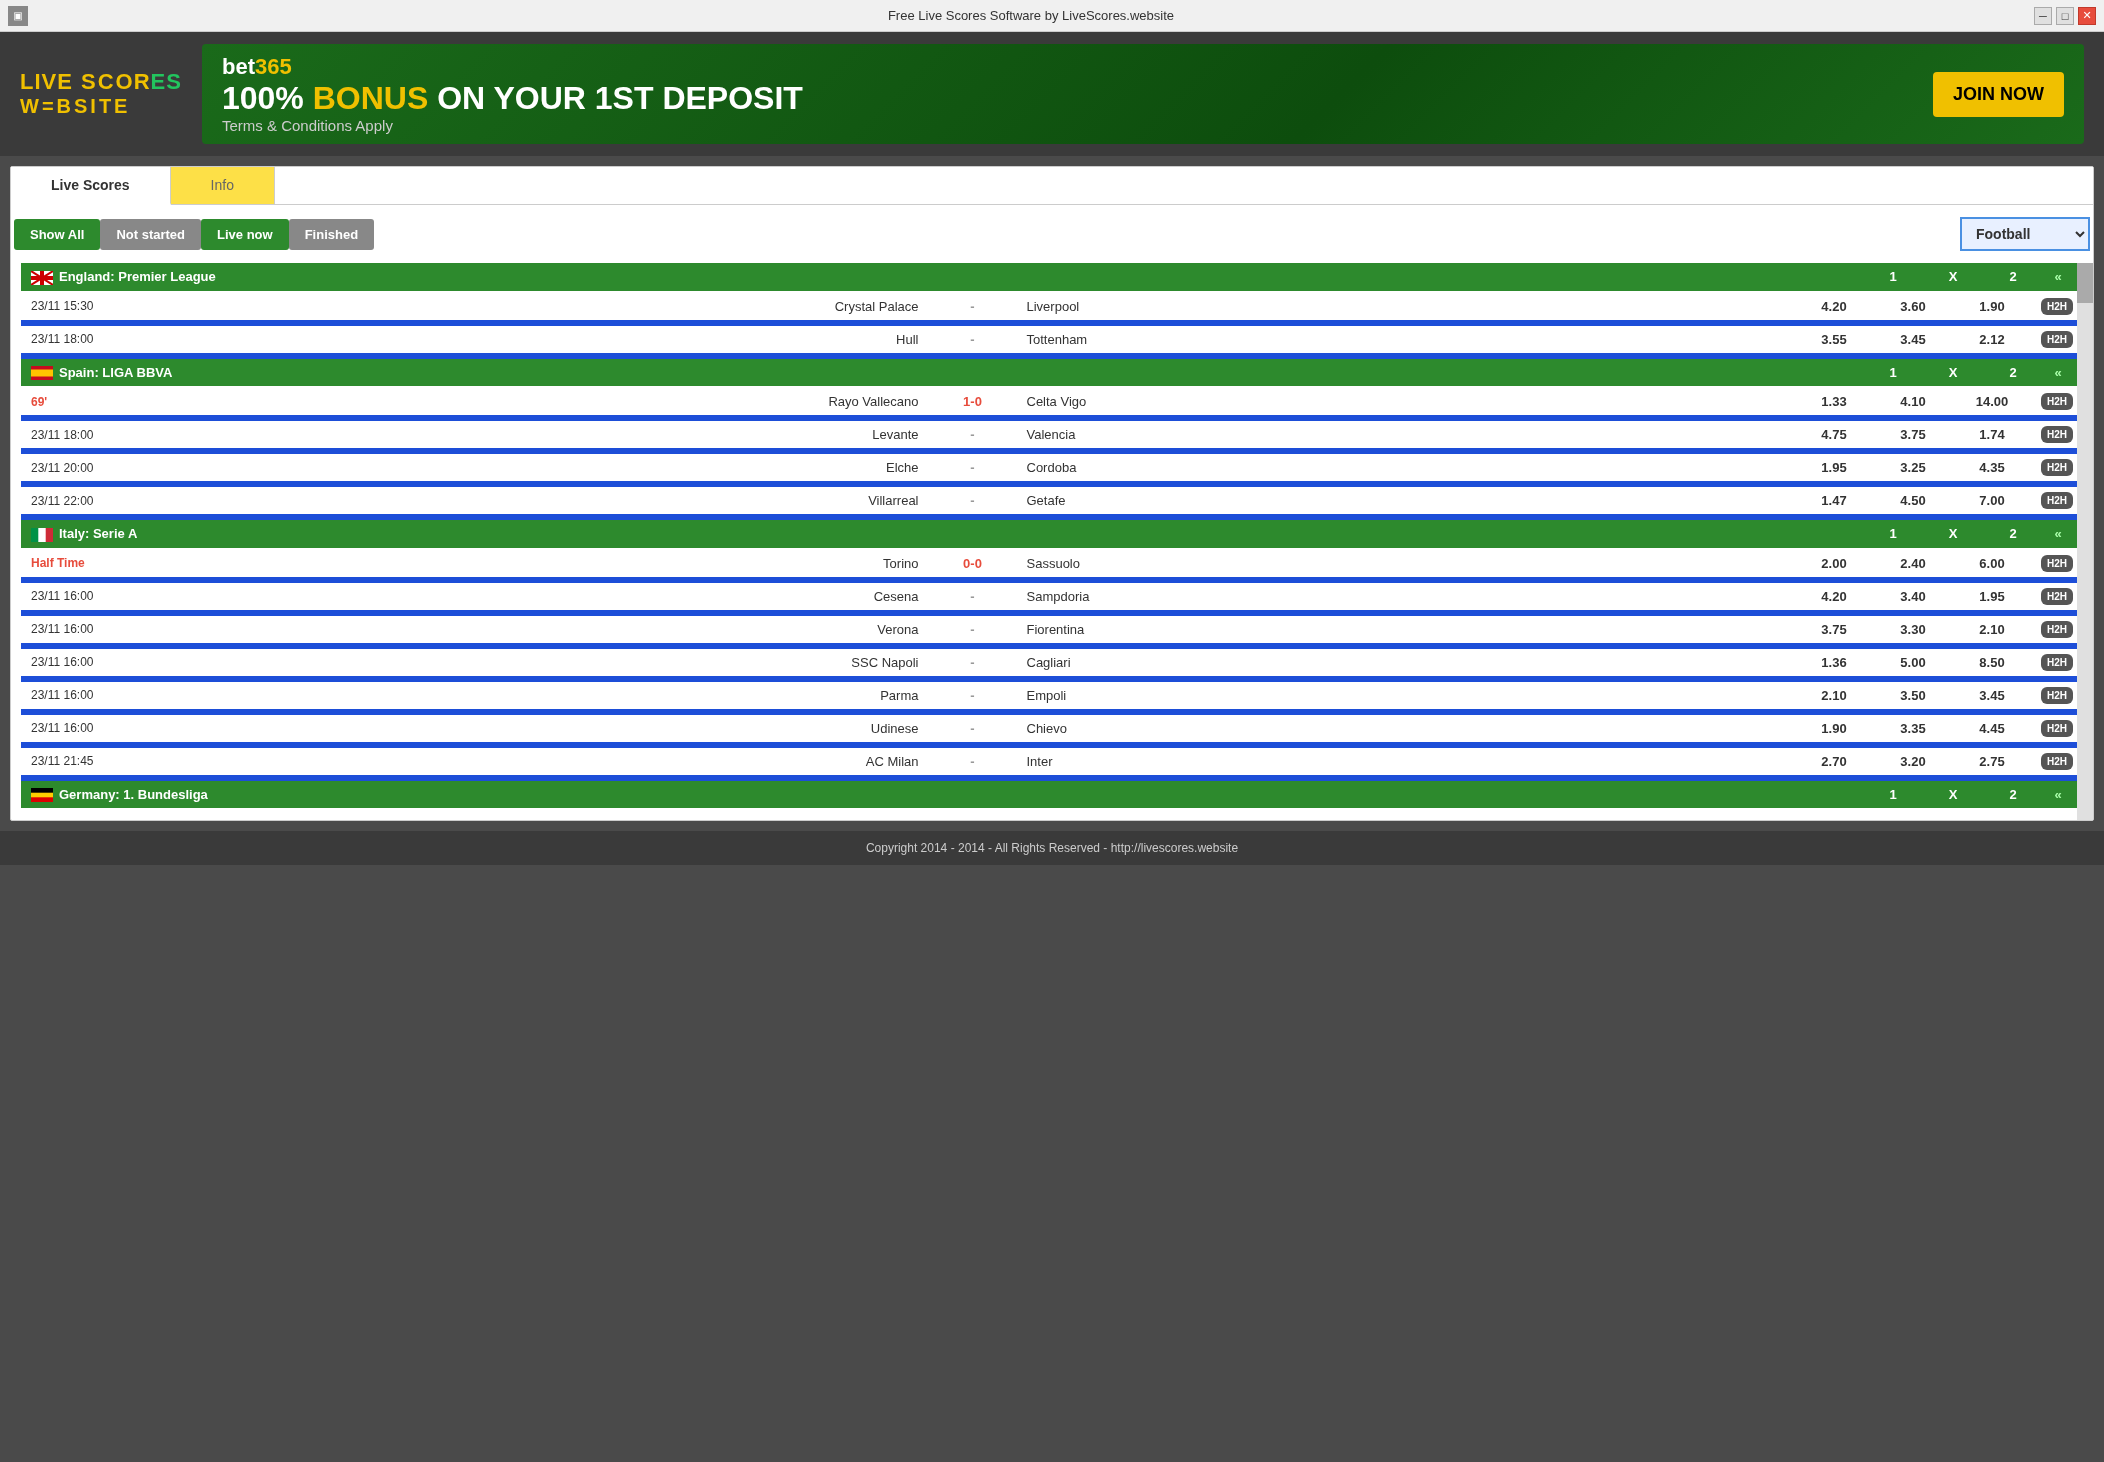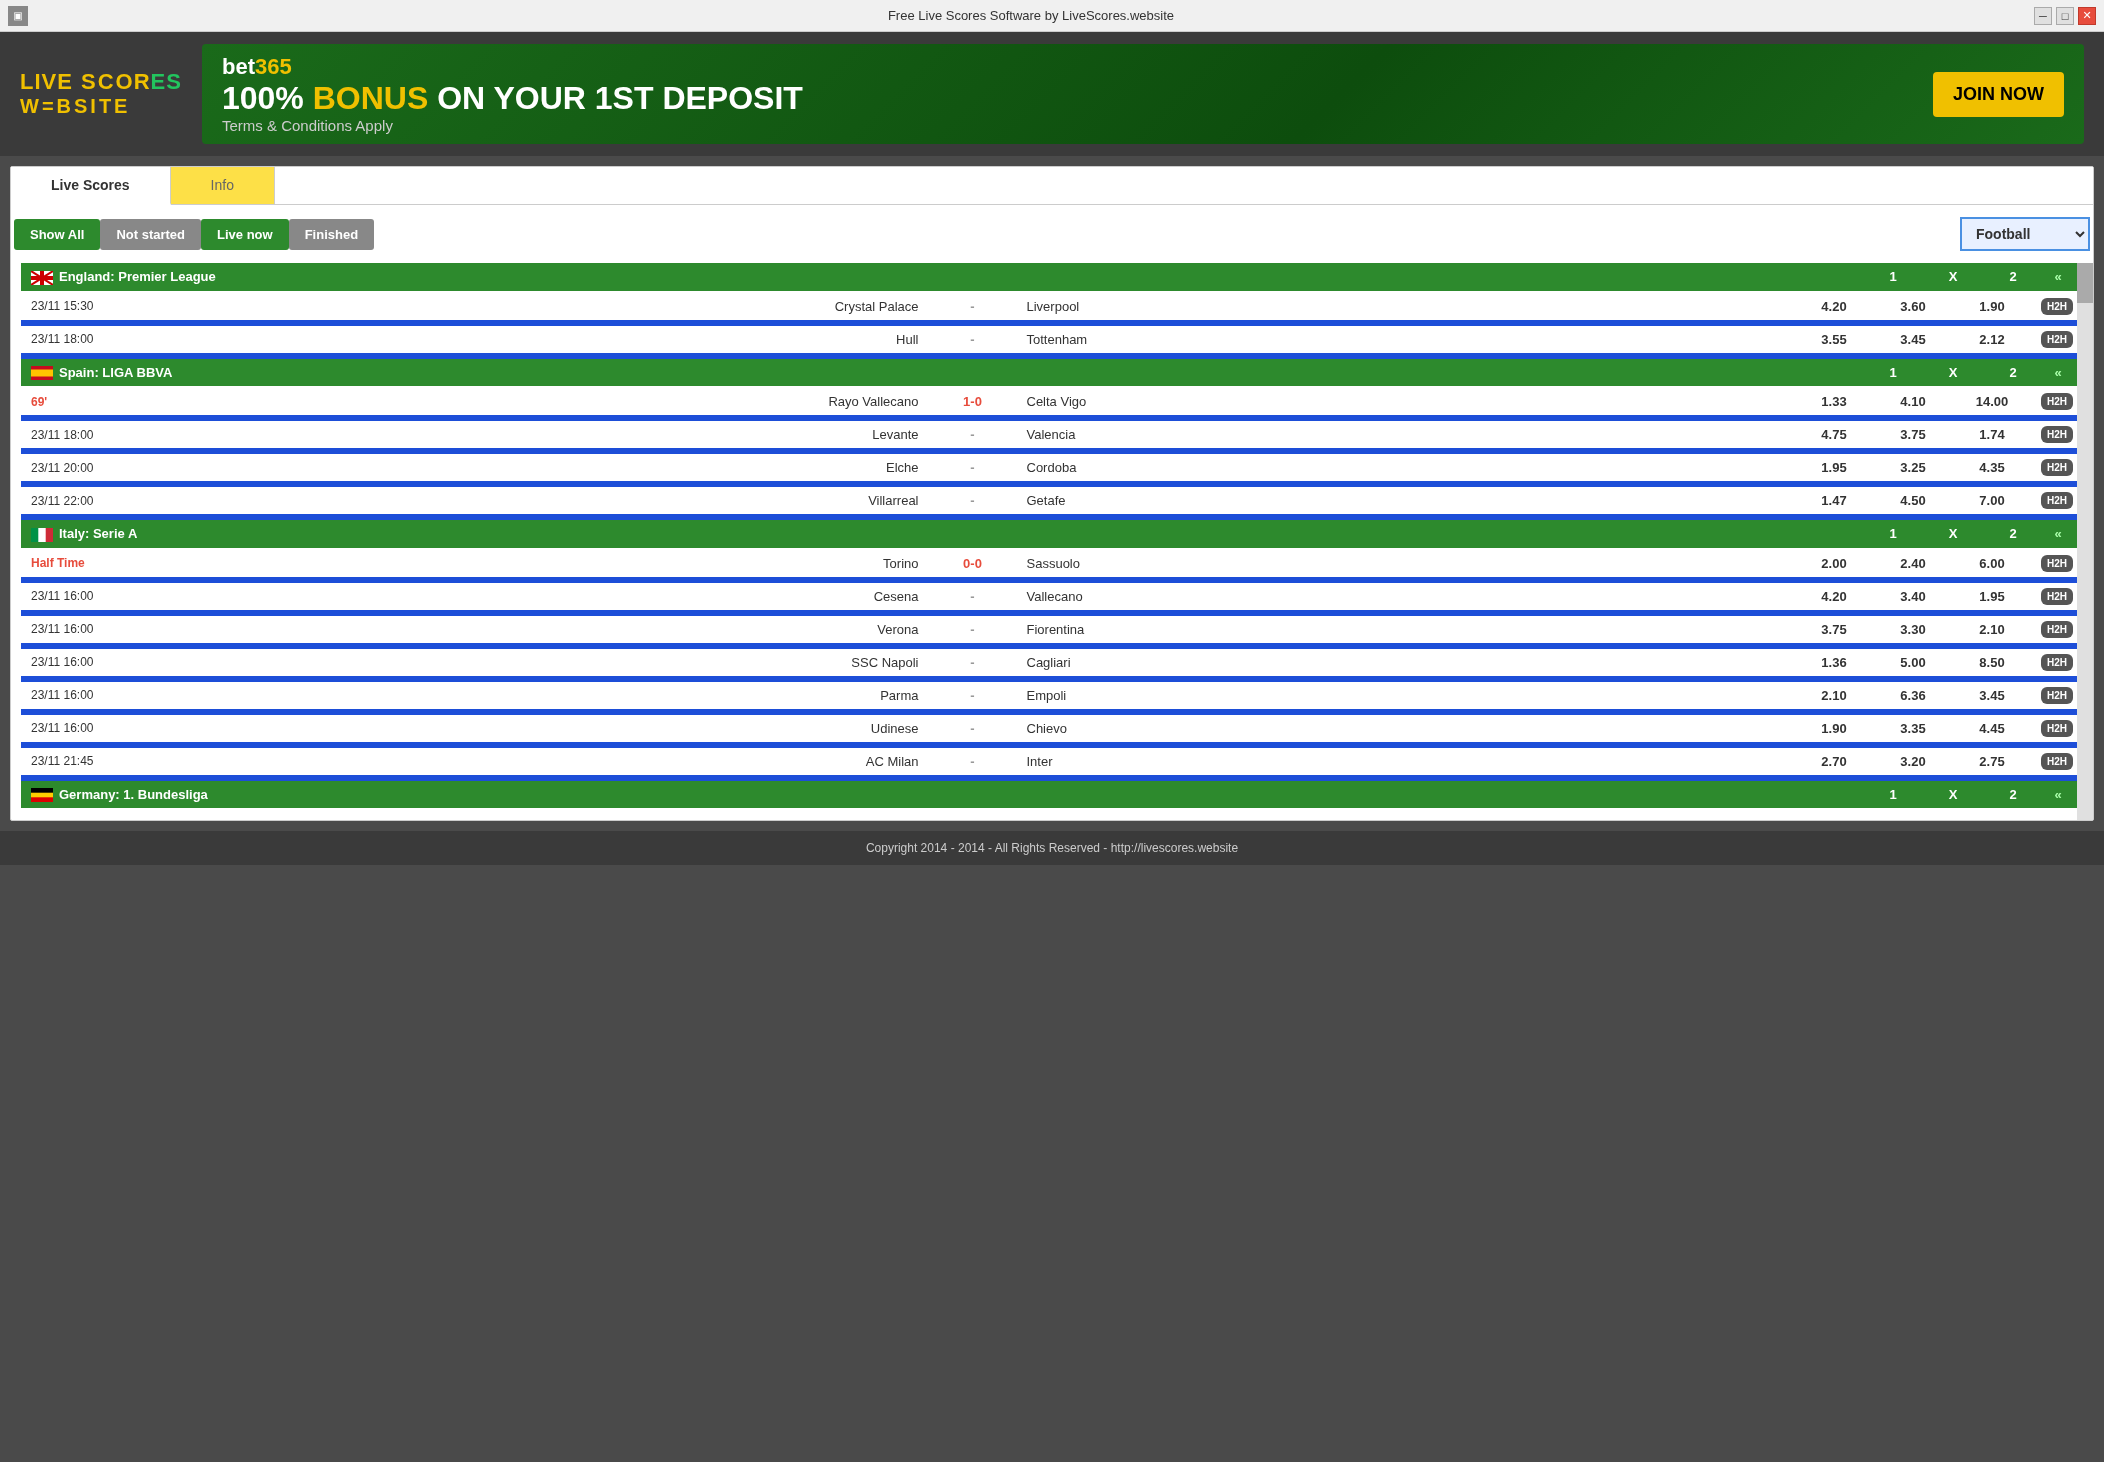--- a/index.html
+++ b/index.html
@@ -496,21 +496,21 @@
         <div class="match-away">Sassuolo</div>
         <div class="match-odd1">2.00</div>
         <div class="match-oddx">2.40</div>
         <div class="match-odd2">6.00</div>
         <div class="h2h-btn">H2H</div>
       </div>
         <div class="match-row">
         <div class="match-time">23/11 16:00</div>
         <div class="match-home">Cesena</div>
         <div class="match-score"><span class="dash">-</span></div>
-        <div class="match-away">Vallecano</div>
+        <div class="match-away">Sampdoria</div>
         <div class="match-odd1">4.20</div>
         <div class="match-oddx">3.40</div>
         <div class="match-odd2">1.95</div>
         <div class="h2h-btn">H2H</div>
       </div>
         <div class="match-row">
         <div class="match-time">23/11 16:00</div>
         <div class="match-home">Verona</div>
         <div class="match-score"><span class="dash">-</span></div>
         <div class="match-away">Fiorentina</div>
@@ -528,21 +528,21 @@
         <div class="match-oddx">5.00</div>
         <div class="match-odd2">8.50</div>
         <div class="h2h-btn">H2H</div>
       </div>
         <div class="match-row">
         <div class="match-time">23/11 16:00</div>
         <div class="match-home">Parma</div>
         <div class="match-score"><span class="dash">-</span></div>
         <div class="match-away">Empoli</div>
         <div class="match-odd1">2.10</div>
-        <div class="match-oddx">6.36</div>
+        <div class="match-oddx">3.50</div>
         <div class="match-odd2">3.45</div>
         <div class="h2h-btn">H2H</div>
       </div>
         <div class="match-row">
         <div class="match-time">23/11 16:00</div>
         <div class="match-home">Udinese</div>
         <div class="match-score"><span class="dash">-</span></div>
         <div class="match-away">Chievo</div>
         <div class="match-odd1">1.90</div>
         <div class="match-oddx">3.35</div>

